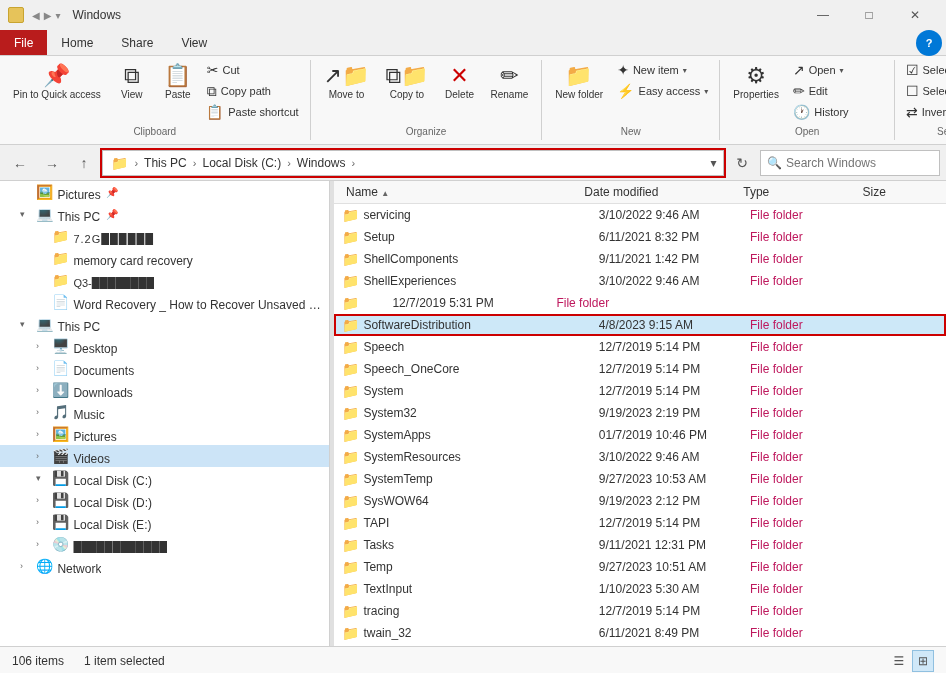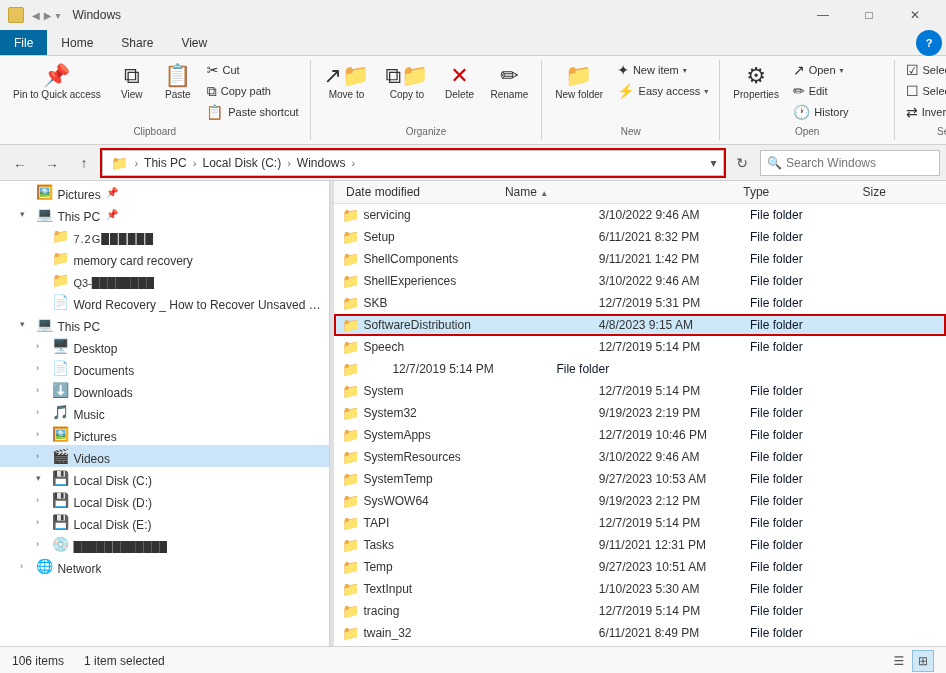--- a/index.html
+++ b/index.html
@@ -18,21 +18,21 @@
     .title-bar-icons span { font-size: 10px; color: #555; }
     .title-bar-folder-icon { width: 16px; height: 16px; background: #e6c35a; border: 1px solid #c8a430; border-radius: 2px; display: inline-block; }
     .title-bar-title { font-size: 12px; color: #333; margin-left: 4px; flex: 1; }
     .window-controls { display: flex; margin-left: auto; }
     .window-btn { width: 46px; height: 30px; display: flex; align-items: center; justify-content: center; font-size: 12px; cursor: pointer; color: #555; }
 
     
     .ribbon { background: #f8f8f8; border-bottom: 1px solid #d0d0d0; }
     .ribbon-tabs { display: flex; background: #f0f0f0; border-bottom: 1px solid #d0d0d0; height: 26px; }
     .ribbon-tab { padding: 4px 14px; font-size: 12px; cursor: pointer; display: flex; align-items: center; color: #333; }
-    .ribbon-tab.active { background: #0369a1; color: white; }
+    .ribbon-tab.active { background: #b91c1c; color: white; }
     .ribbon-help { margin-left: auto; width: 26px; height: 26px; background: #0078d7; color: white; display: flex; align-items: center; justify-content: center; font-size: 11px; font-weight: bold; border-radius: 50%; margin-top: 0; align-self: center; margin-right: 4px; }
 
     .ribbon-content { display: flex; padding: 4px 0; height: 88px; }
     .ribbon-group { display: flex; flex-direction: column; border-right: 1px solid #d0d0d0; padding: 0 6px; position: relative; min-width: fit-content; }
     .ribbon-group-label { font-size: 10px; color: #666; text-align: center; position: absolute; bottom: 3px; left: 0; right: 0; }
     .ribbon-buttons { display: flex; flex-direction: row; align-items: flex-start; padding-bottom: 16px; gap: 2px; height: 100%; }
 
     .btn-large { display: flex; flex-direction: column; align-items: center; justify-content: flex-start; padding: 4px 6px; cursor: pointer; border: 1px solid transparent; border-radius: 2px; min-width: 44px; height: 66px; font-size: 10px; text-align: center; color: #333; gap: 2px; }
     .btn-large .icon { font-size: 22px; line-height: 1; }
 
@@ -96,21 +96,21 @@
     .col-name { width: 240px; }
     .col-date { width: 160px; }
     .col-type { width: 120px; }
     .col-size { width: 80px; }
 
     .content-scroll { flex: 1; overflow-y: auto; overflow-x: hidden; }
     .file-row { display: flex; align-items: center; padding: 1px 8px; height: 22px; cursor: pointer; gap: 4px; }
     .file-icon { font-size: 14px; flex-shrink: 0; }
     .file-name { width: 220px; font-size: 12px; color: #333; overflow: hidden; text-overflow: ellipsis; white-space: nowrap; }
     .file-date { width: 160px; font-size: 12px; color: #333; margin-left: 29px; }
-    .file-type { width: 120px; font-size: 12px; color: #0f172a; }
+    .file-type { width: 120px; font-size: 12px; color: #be185d; }
     .file-size { width: 80px; font-size: 12px; color: #333; text-align: right; }
 
     
     .sidebar::-webkit-scrollbar, .content-scroll::-webkit-scrollbar { width: 8px; height: 8px; }
     .sidebar::-webkit-scrollbar-track, .content-scroll::-webkit-scrollbar-track { background: #f0f0f0; }
     .sidebar::-webkit-scrollbar-thumb, .content-scroll::-webkit-scrollbar-thumb { background: #c0c0c0; border-radius: 4px; }
 
     
     .status-bar { height: 28px; background: #f8f8f8; border-top: 1px solid #d0d0d0; display: flex; align-items: center; padding: 0 12px; gap: 20px; }
     .status-text { font-size: 12px; color: #333; }
@@ -413,27 +413,27 @@
       <span class="folder-icon">🌐</span>
       <span class="label">Network</span>
     </div>
   </div>
 
   <div style="width:4px;background:#e0e0e0;cursor:col-resize;flex-shrink:0"></div>
 
   <div class="content-area">
 
     <div class="content-header">
-      <div class="col-header col-date">
-        <span>Date modified</span>
-      </div>
       <div class="col-header col-name">
         <span>Name</span>
         <span class="sort-arrow"> ▲</span>
       </div>
+      <div class="col-header col-date">
+        <span>Date modified</span>
+      </div>
       <div class="col-header col-type">
         <span>Type</span>
       </div>
       <div class="col-header col-size">
         <span>Size</span>
       </div>
     </div>
 
     <div class="content-scroll">
       <div class="file-row">
@@ -459,21 +459,20 @@
       </div>
       <div class="file-row">
         <span class="file-icon">📁</span>
         <span class="file-name">ShellExperiences</span>
         <span class="file-date">3/10/2022 9:46 AM</span>
         <span class="file-type">File folder</span>
         <span class="file-size"></span>
       </div>
       <div class="file-row">
         <span class="file-icon">📁</span>
-        <span class="file-name">SKB</span>
         <span class="file-date">12/7/2019 5:31 PM</span>
         <span class="file-type">File folder</span>
         <span class="file-size"></span>
       </div>
 
       <div class="file-row" style="background:#cde8f8;outline:2px solid #cc0000;outline-offset:-2px">
         <span class="file-icon">📁</span>
         <span class="file-name">SoftwareDistribution</span>
         <span class="file-date">4/8/2023 9:15 AM</span>
         <span class="file-type">File folder</span>
@@ -481,20 +480,21 @@
       </div>
       <div class="file-row">
         <span class="file-icon">📁</span>
         <span class="file-name">Speech</span>
         <span class="file-date">12/7/2019 5:14 PM</span>
         <span class="file-type">File folder</span>
         <span class="file-size"></span>
       </div>
       <div class="file-row">
         <span class="file-icon">📁</span>
+        <span class="file-name">Speech_OneCore</span>
         <span class="file-date">12/7/2019 5:14 PM</span>
         <span class="file-type">File folder</span>
         <span class="file-size"></span>
       </div>
       <div class="file-row">
         <span class="file-icon">📁</span>
         <span class="file-name">System</span>
         <span class="file-date">12/7/2019 5:14 PM</span>
         <span class="file-type">File folder</span>
         <span class="file-size"></span>
@@ -502,21 +502,21 @@
       <div class="file-row">
         <span class="file-icon">📁</span>
         <span class="file-name">System32</span>
         <span class="file-date">9/19/2023 2:19 PM</span>
         <span class="file-type">File folder</span>
         <span class="file-size"></span>
       </div>
       <div class="file-row">
         <span class="file-icon">📁</span>
         <span class="file-name">SystemApps</span>
-        <span class="file-date">12/7/2019 10:46 PM</span>
+        <span class="file-date">01/7/2019 10:46 PM</span>
         <span class="file-type">File folder</span>
         <span class="file-size"></span>
       </div>
       <div class="file-row">
         <span class="file-icon">📁</span>
         <span class="file-name">SystemResources</span>
         <span class="file-date">3/10/2022 9:46 AM</span>
         <span class="file-type">File folder</span>
         <span class="file-size"></span>
       </div>

